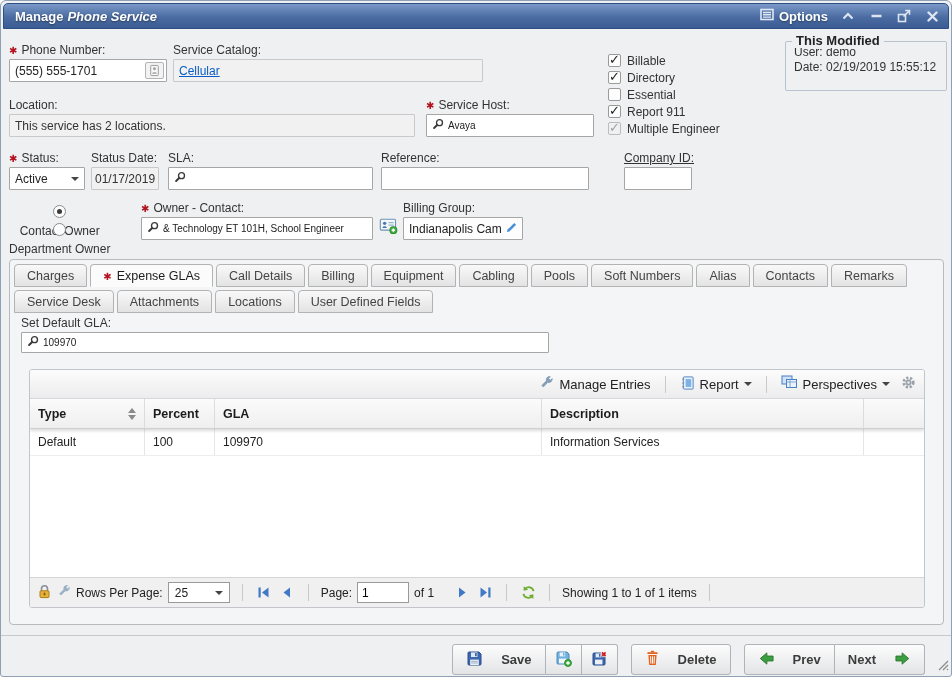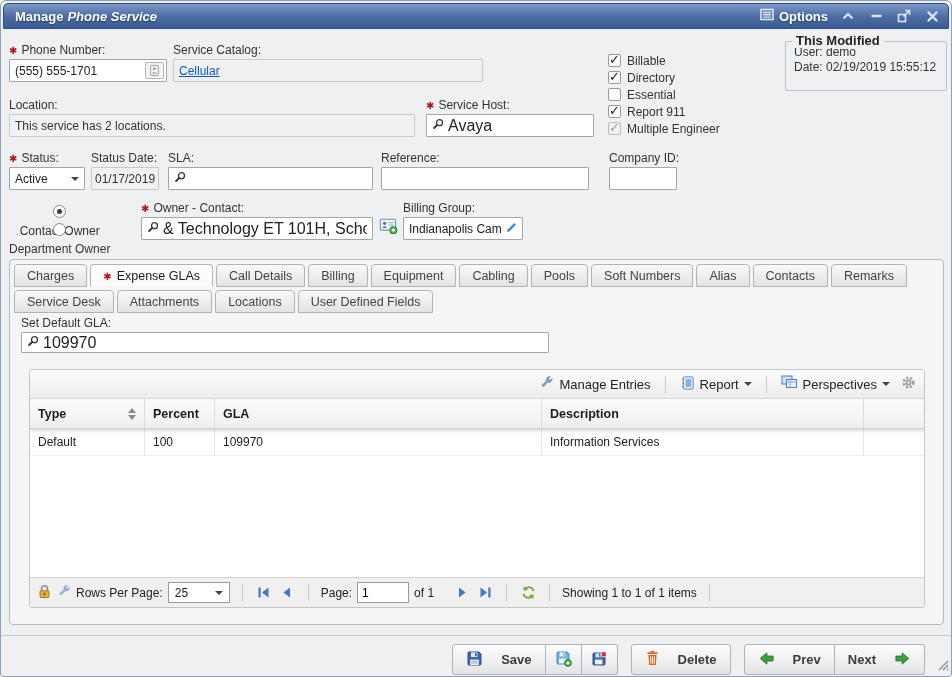--- a/index.html
+++ b/index.html
@@ -21,21 +21,21 @@
   .tb-right{margin-left:auto;display:flex;align-items:center;gap:12px;}
   .optbtn{display:flex;align-items:center;gap:5px;color:#fff;font-weight:bold;font-size:13px;cursor:pointer;text-shadow:0 1px 2px rgba(0,0,0,.4);}
   .tb-ctl{display:flex;align-items:center;justify-content:center;width:16px;height:16px;cursor:pointer;}
   
   .g{position:absolute;}
   .lbl{display:block;font-size:12px;color:#333;margin-bottom:2px;white-space:nowrap;}
   .req::before{content:"✱";color:#b3121f;font-size:10px;margin-right:4px;}
   .inp{width:100%;height:23px;border:1px solid #a6a6a6;background:#fff;padding:0 5px;font-size:12px;color:#222;font-family:inherit;border-radius:1px;}
   .ro{background:#f1f1f1;border-color:#c9c9c9;color:#333;}
   .sf{display:flex;align-items:center;height:23px;border:1px solid #a6a6a6;background:#fff;padding:0 5px;gap:4px;border-radius:1px;}
-  .sf input{border:none;outline:none;flex:1;font-size:16px;font-family:inherit;color:#222;min-width:0;background:transparent;height:100%;padding:0;}
+  .sf input{border:none;outline:none;flex:1;font-size:10px;font-family:inherit;color:#222;min-width:0;background:transparent;height:100%;padding:0;}
   .phone-wrap{position:relative;}
   .phone-wrap input{padding-right:26px;}
   .inbox-ico{position:absolute;right:3px;top:3px;width:19px;height:17px;border:1px solid #b4b4b4;background:#f3f3f3;border-radius:2px;display:flex;align-items:center;justify-content:center;}
   .link{color:#0b5cc4;text-decoration:underline;cursor:pointer;}
   
   .flagrow{display:flex;align-items:center;gap:6px;height:17px;}
   .cb{width:13px;height:13px;border:1px solid #9a9a9a;background:#fdfdfd;border-radius:2px;position:relative;flex:0 0 13px;}
   .cb.checked::after{content:"✓";position:absolute;left:0;top:-3px;font-size:13px;font-weight:bold;color:#1c1c1c;}
   .cb.dis{background:#f0f0f0;border-color:#bcbcbc;}
   .cb.dis::after{color:#97a2ac;}
@@ -218,21 +218,21 @@
           </svg></span>
       <input value="" style="">
     </div>
   </div>
 
   <div class="g" style="left:380px;top:150px;width:208px;">
     <span class="lbl">Reference:</span>
     <input class="inp" value="" style="">
   </div>
 
-  <div class="g" style="left:608px;top:150px;width:68px;">
+  <div class="g" style="left:623px;top:150px;width:68px;text-decoration:underline;">
     <span class="lbl">Company ID:</span>
     <input class="inp" value="" style="">
   </div>
 
   <div class="g" style="left:8px;top:204px;display:flex;flex-direction:column;gap:1px;">
     <div class="radrow">
       <span class="radio sel"></span>
       <span>Contact Owner</span>
     </div>
     <div class="radrow">

